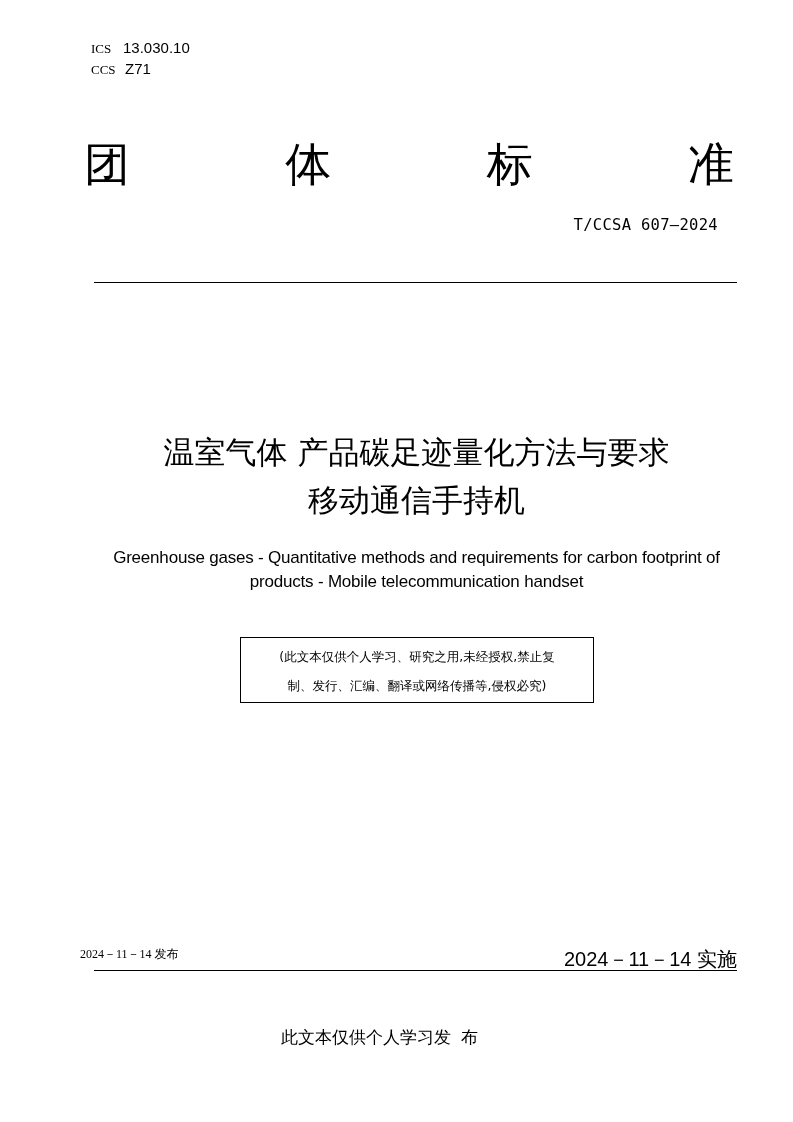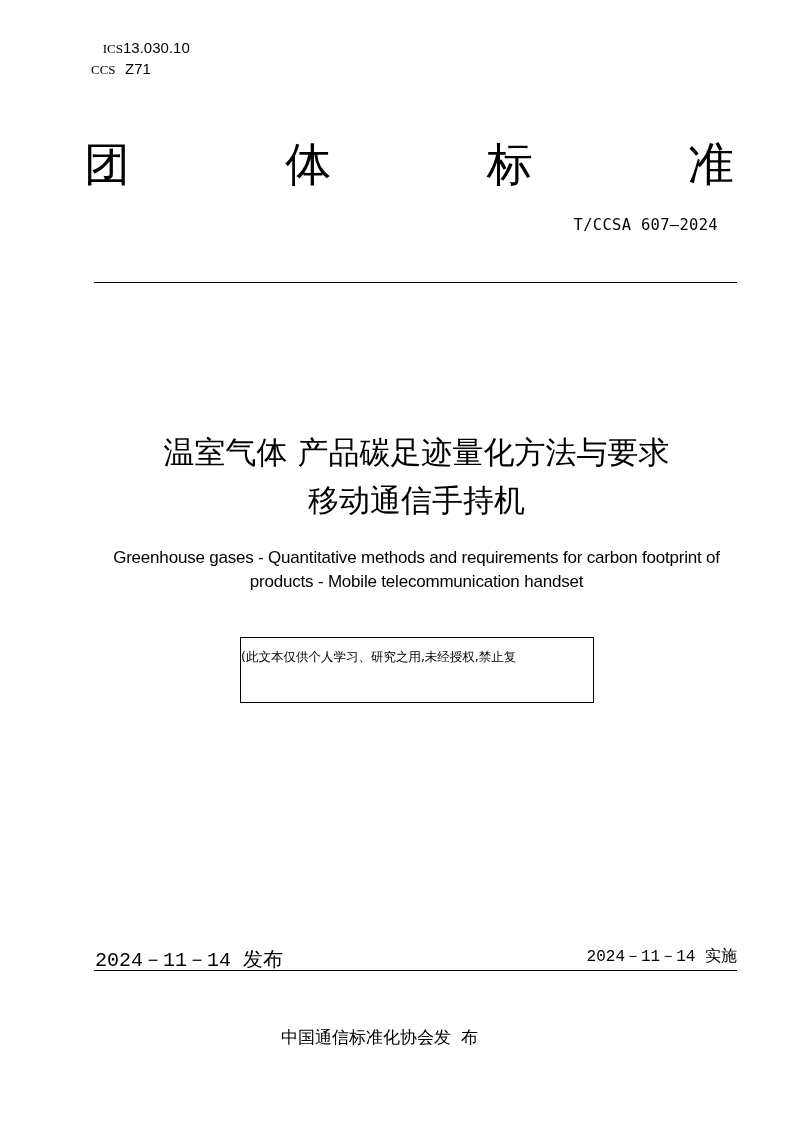--- a/index.html
+++ b/index.html
@@ -19,21 +19,21 @@
 
     .classification {
       left: 91px;
       top: 38px;
       font-family: "Liberation Serif", serif;
       font-size: 13px;
       line-height: 20px;
     }
     .classification .row { white-space: nowrap; }
     .classification .label { display: inline-block; }
-    .classification .ics-label { width: 32px; text-align: right; }
+    .classification .ics-label { width: 32px; }
     .classification .ccs-label { width: 34px; font-family: Liberation Serif, serif; }
     .classification .val { font-family: "Liberation Sans", sans-serif; font-size: 15px; }
 
     .std-type {
       left: 84px;
       top: 132px;
       width: 650px;
       height: 64px;
       display: flex;
       justify-content: space-between;
@@ -83,39 +83,40 @@
     }
     .en-title .line { display: block; white-space: nowrap; }
 
     .notice-box {
       left: 240px;
       top: 637px;
       width: 354px;
       height: 66px;
       border: 1.3px solid #000;
       box-sizing: border-box;
+      text-align: center;
       font-family: "DejaVu Sans", sans-serif;
       font-size: 12.5px;
       line-height: 29px;
       padding-top: 4px;
     }
     .notice-box .line { display: block; white-space: nowrap; }
 
     .date-left {
-      left: 95px;
+      left: 80px;
       top: 946px;
-      font-family: Liberation Mono, monospace;
-      font-size: 20px;
+      font-family: Liberation Serif, serif;
+      font-size: 12px;
       white-space: nowrap;
     }
     .date-right {
       right: 56px;
       top: 946px;
-      font-family: Liberation Mono, monospace;
-      font-size: 16px;
+      font-family: Liberation Sans, sans-serif;
+      font-size: 20px;
       white-space: nowrap;
     }
 
     .publisher {
       left: 281px;
       top: 1026px;
       font-family: "DejaVu Sans", sans-serif;
       font-size: 17px;
       white-space: nowrap;
     }
@@ -150,22 +151,23 @@
   <span class="line">移动通信手持机</span>
 </div>
 
 <div class="abs en-title">
   <span class="line">Greenhouse gases - Quantitative methods and requirements for carbon footprint of</span>
   <span class="line">products - Mobile telecommunication handset</span>
 </div>
 
 <div class="abs notice-box">
   <span class="line">(此文本仅供个人学习、研究之用,未经授权,禁止复</span>
+  <span class="line">制、发行、汇编、翻译或网络传播等,侵权必究)</span>
 </div>
 
 <div class="abs date-left">2024－11－14 发布</div>
 <div class="abs date-right">2024－11－14 实施</div>
 
 <div class="abs rule rule-bottom"></div>
 
 <div class="abs publisher">
-  <span class="org">中国通信标准化协会</span><span class="action">发布</span>
+  <span class="org">此文本仅供个人学习</span><span class="action">发布</span>
 </div>
 
 </body></html>

